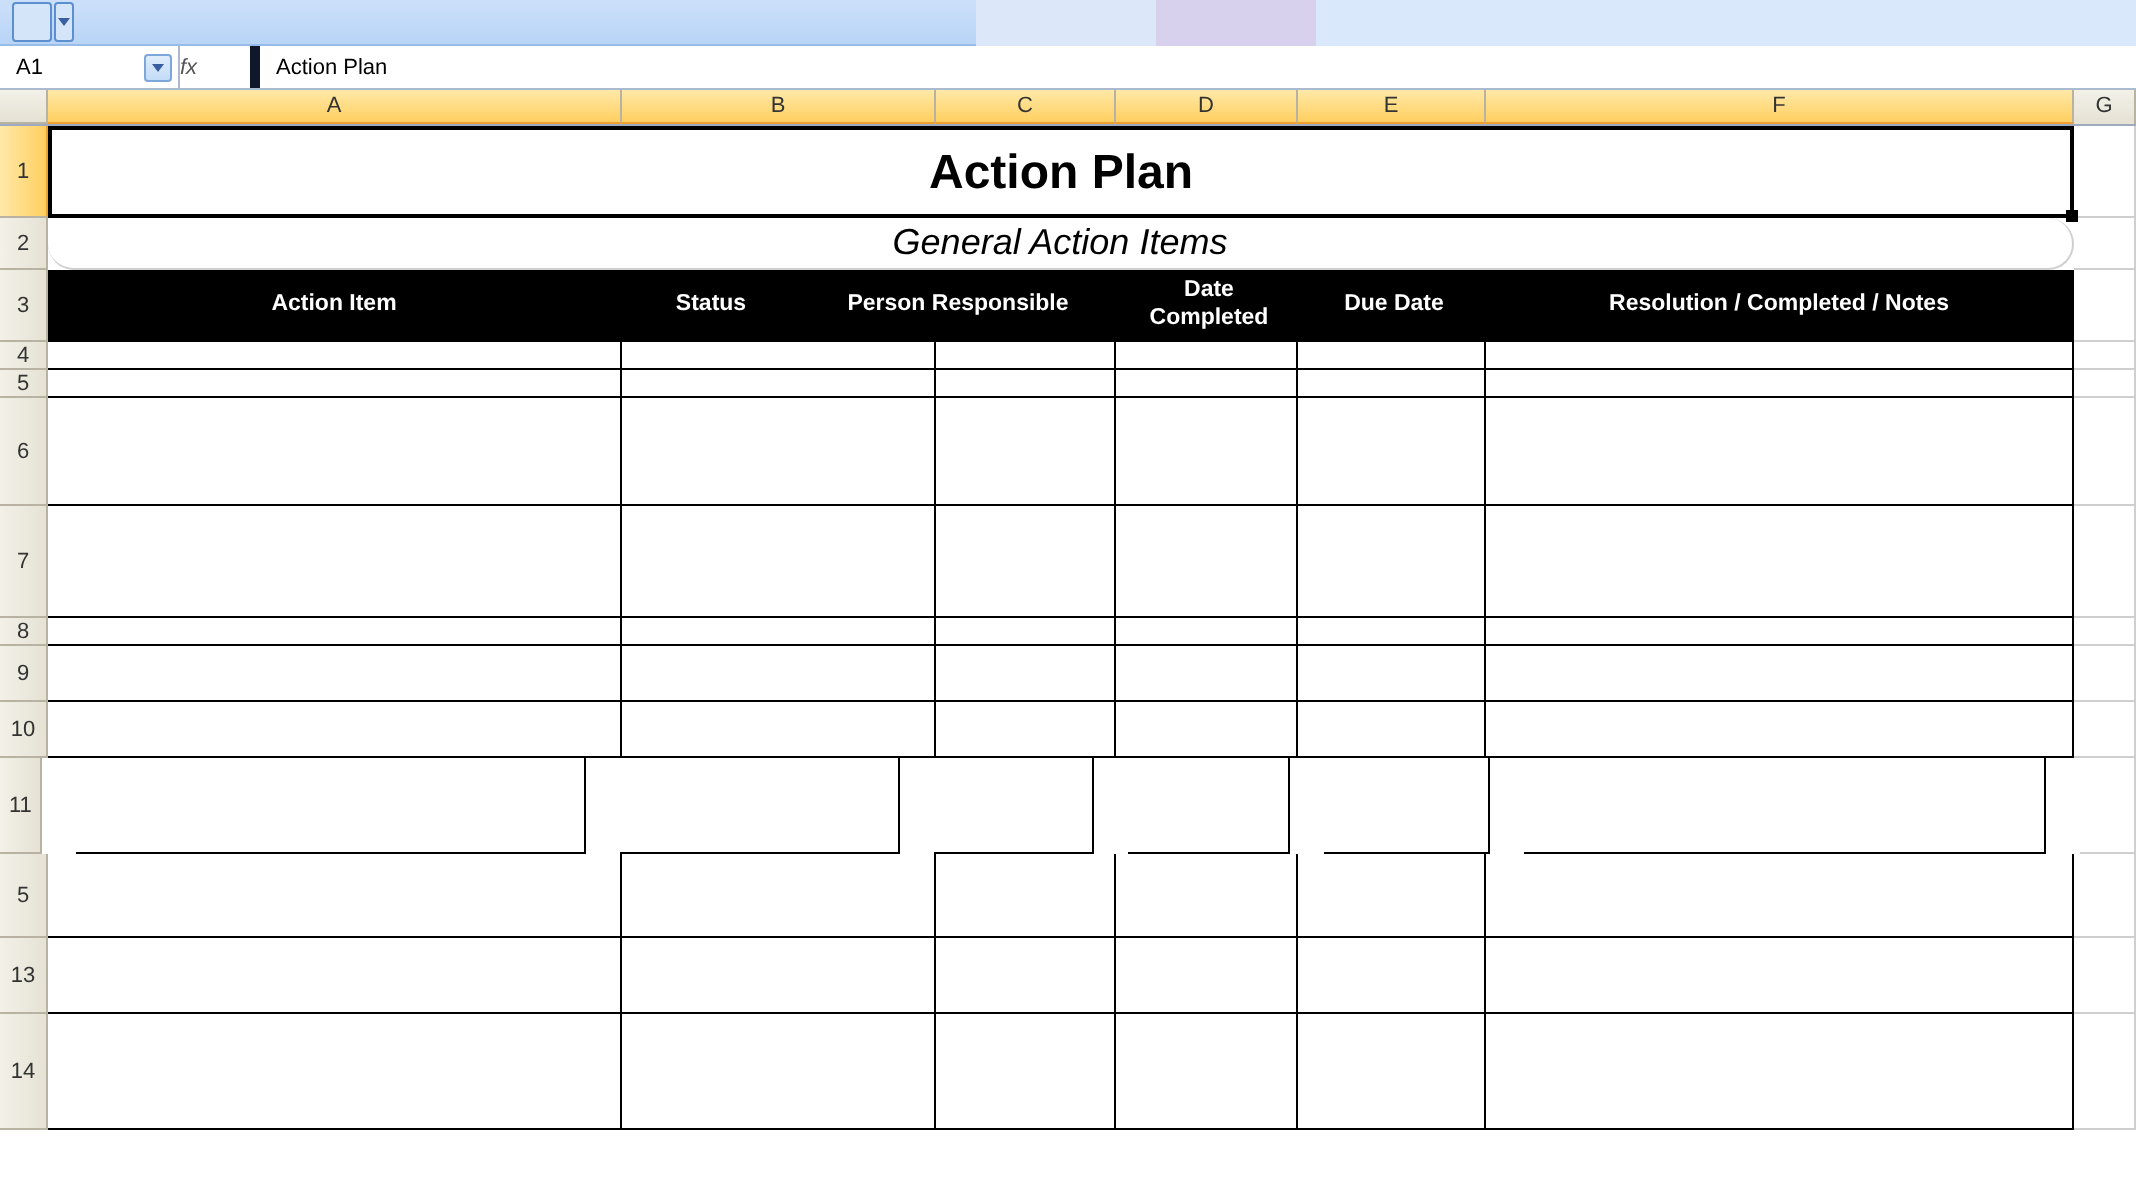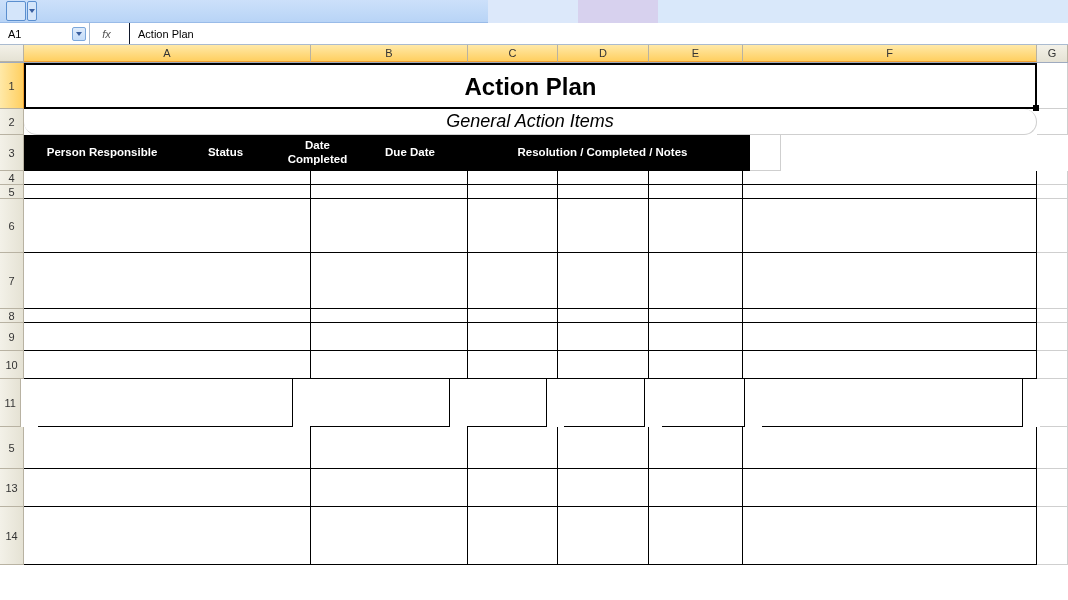--- a/index.html
+++ b/index.html
@@ -91,26 +91,26 @@
   .fx-area {
     display: flex;
     align-items: center;
     flex: 1;
     background: #fff;
   }
   .fx-icon {
     width: 40px;
     display: flex;
     align-items: center;
-    justify-content: center;
+    justify-content: flex-start;
     padding-right: 6px;
     font-style: italic;
     color: #555;
     font-size: 11px;
-    border-right: 1px solid #0f172a;
+    border-right: 5px solid #0f172a;
     height: 100%;
   }
   .fx-input {
     flex: 1;
     padding-left: 8px;
     font-size: 11px;
     height: 100%;
     border: none;
     outline: none;
     background: #fff;
@@ -326,22 +326,23 @@
     </div>
 
     <div class="row row-2">
       <div class="row-header">2</div>
       <div class="subtitle-range">General Action Items</div>
       <div class="cell c-G"></div>
     </div>
 
     <div class="row row-3">
       <div class="row-header">3</div>
+      <div class="hdr-cell c-A">Action Item</div>
+      <div class="hdr-cell c-C">Status</div>
       <div class="hdr-cell c-B">Person Responsible</div>
-      <div class="hdr-cell c-C">Status</div>
       <div class="hdr-cell c-E">Date Completed</div>
       <div class="hdr-cell c-D">Due Date</div>
       <div class="hdr-cell c-F">Resolution / Completed / Notes</div>
       <div class="cell c-G"></div>
     </div>
 
     <div class="row data-row-short">
       <div class="row-header">4</div>
       <div class="data-cell c-A"></div>
       <div class="data-cell c-B"></div>

